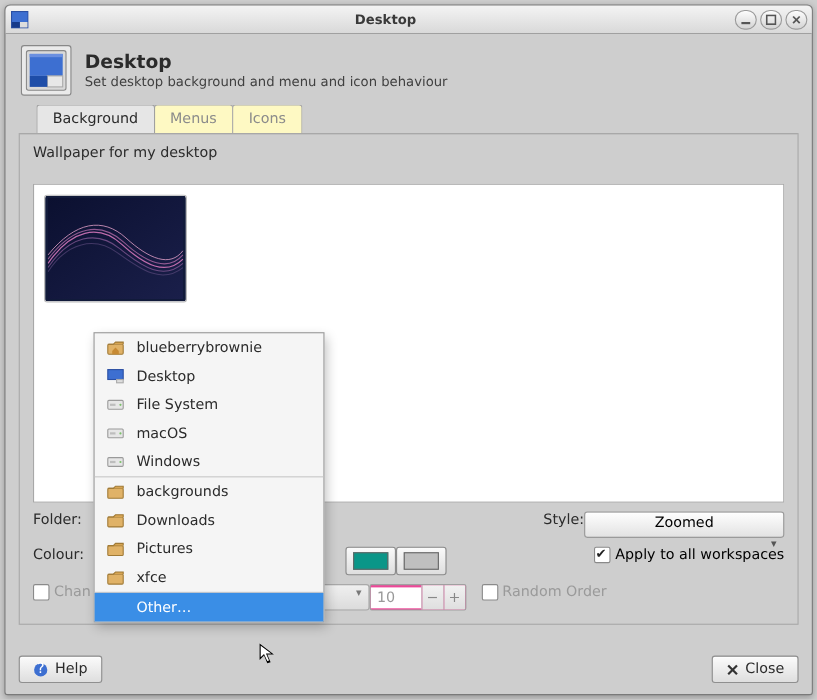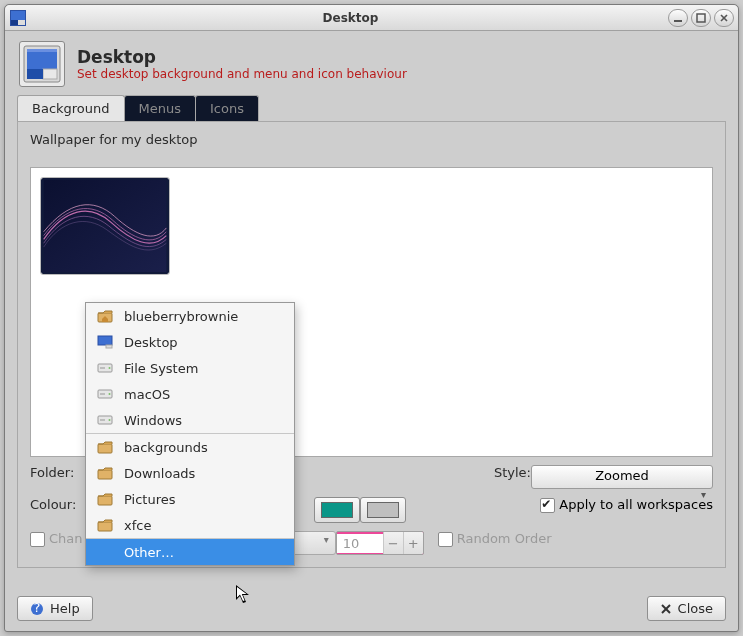--- a/index.html
+++ b/index.html
@@ -22,26 +22,26 @@
   .winbtns { display: flex; gap: 3px; }
   .winbtn { width: 20px; height: 18px; border: 1px solid #9a9a9a; border-radius: 9px;
     background: linear-gradient(#fdfdfd,#d4d4d4); display:flex;align-items:center;justify-content:center;
     color:#555;font-size:11px;cursor:default;}
   .winbtn svg{pointer-events:none}
   
   .header { display: flex; align-items: center; gap: 12px; padding: 10px 14px 8px 14px; }
   .header .bigicon { width: 46px; height: 46px; border:1px solid #888; background:#eaeaea;border-radius:3px;display:flex;align-items:center;justify-content:center; }
   .header .bigicon svg{display:block}
   .header h1 { font-size: 17px; font-weight: bold; color:#2b2b2b; }
-  .header .sub { font-size: 12px; color:#b91c1c; }
-  
-  .tabbar { display: flex; padding: 0 12px; }
+  .header .sub { font-size: 12px; color:#404040; }
+  
+  .tabbar { display: flex; padding: 0 28px; }
   .tab {
     padding: 5px 14px; border: 1px solid #a8a8a8; border-bottom: none;
-    background: #0f172a; color:#8b8b8b; margin-right:-1px;
+    background: #fef9c3; color:#8b8b8b; margin-right:-1px;
     border-radius: 3px 3px 0 0; font-size: 13px;
   }
   .tab.active { background:#e6e6e6; color:#2b2b2b; position:relative; z-index:2; border-color:#a0a0a0;}
   .tabpanel { border:1px solid #a8a8a8; margin:0 12px 0 12px; padding:10px 12px 12px 12px; background:transparent; position:relative; }
   .tabpanel::before{content:"";position:absolute;left:0;right:0;top:-1px;height:1px;background:#a8a8a8;z-index:0;}
   .sectiontitle { font-size:13px;color:#2b2b2b;margin-bottom:20px; }
   .wallframe { background:#fff; border:1px solid #a8a8a8; height: 290px; padding:10px; }
   .thumb { width:128px; height:96px; background:#111a3a; border:2px solid transparent; outline:1px solid #bbb;
     border-radius:2px; position:relative; overflow:hidden; }
   .thumb svg{width:100%;height:100%;display:block}

